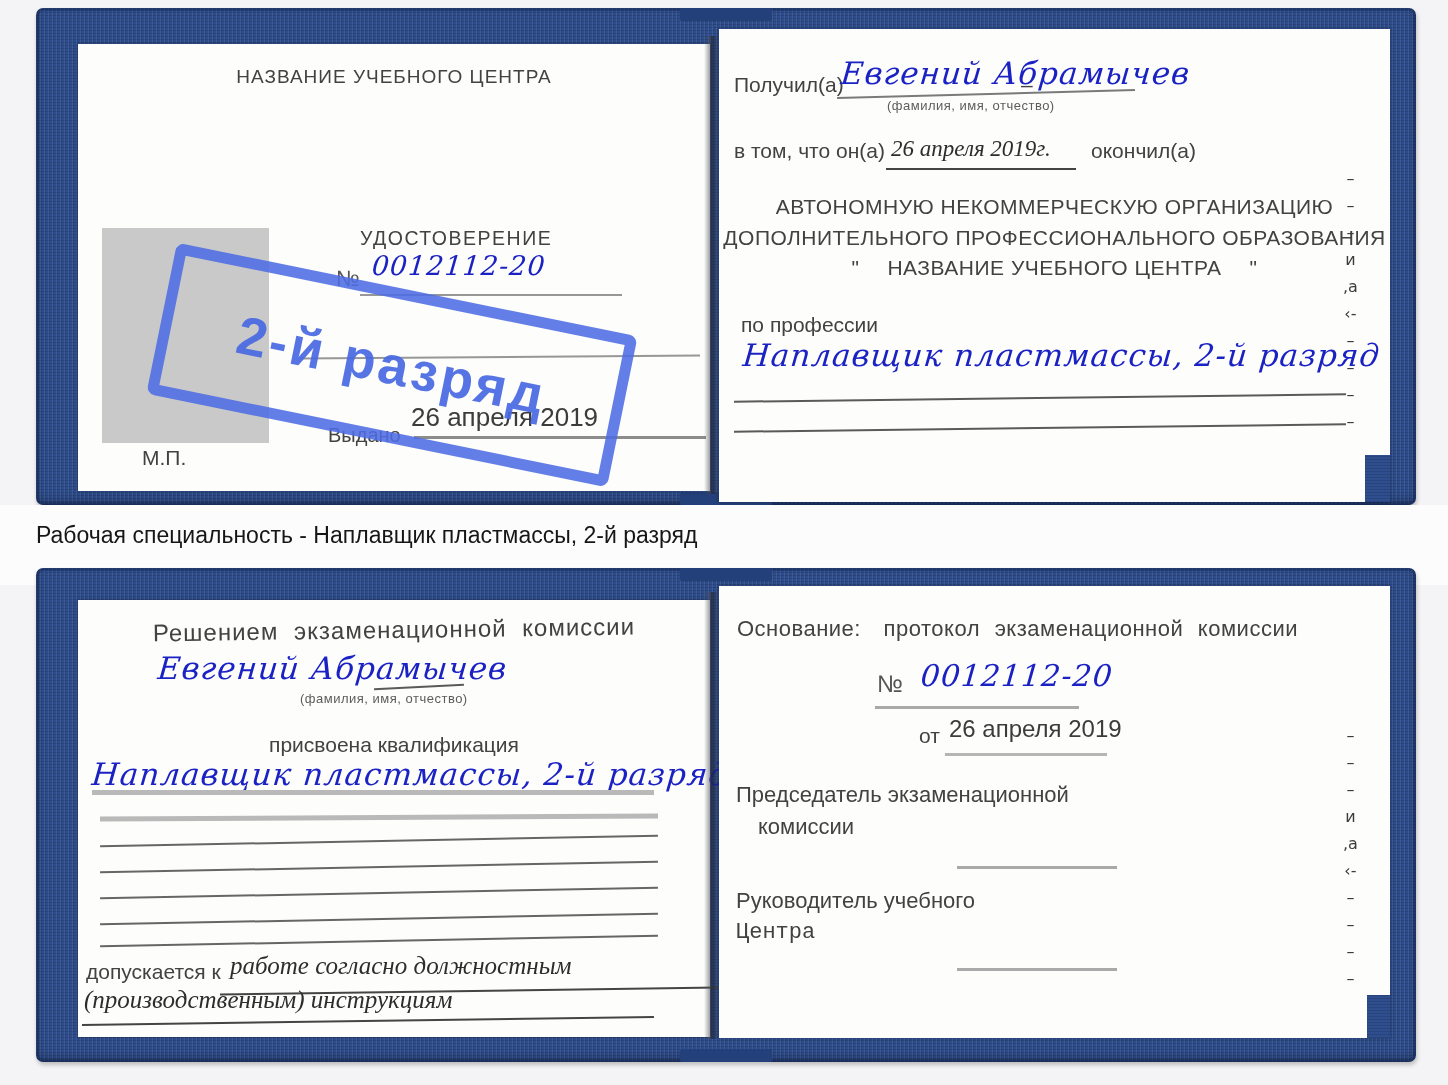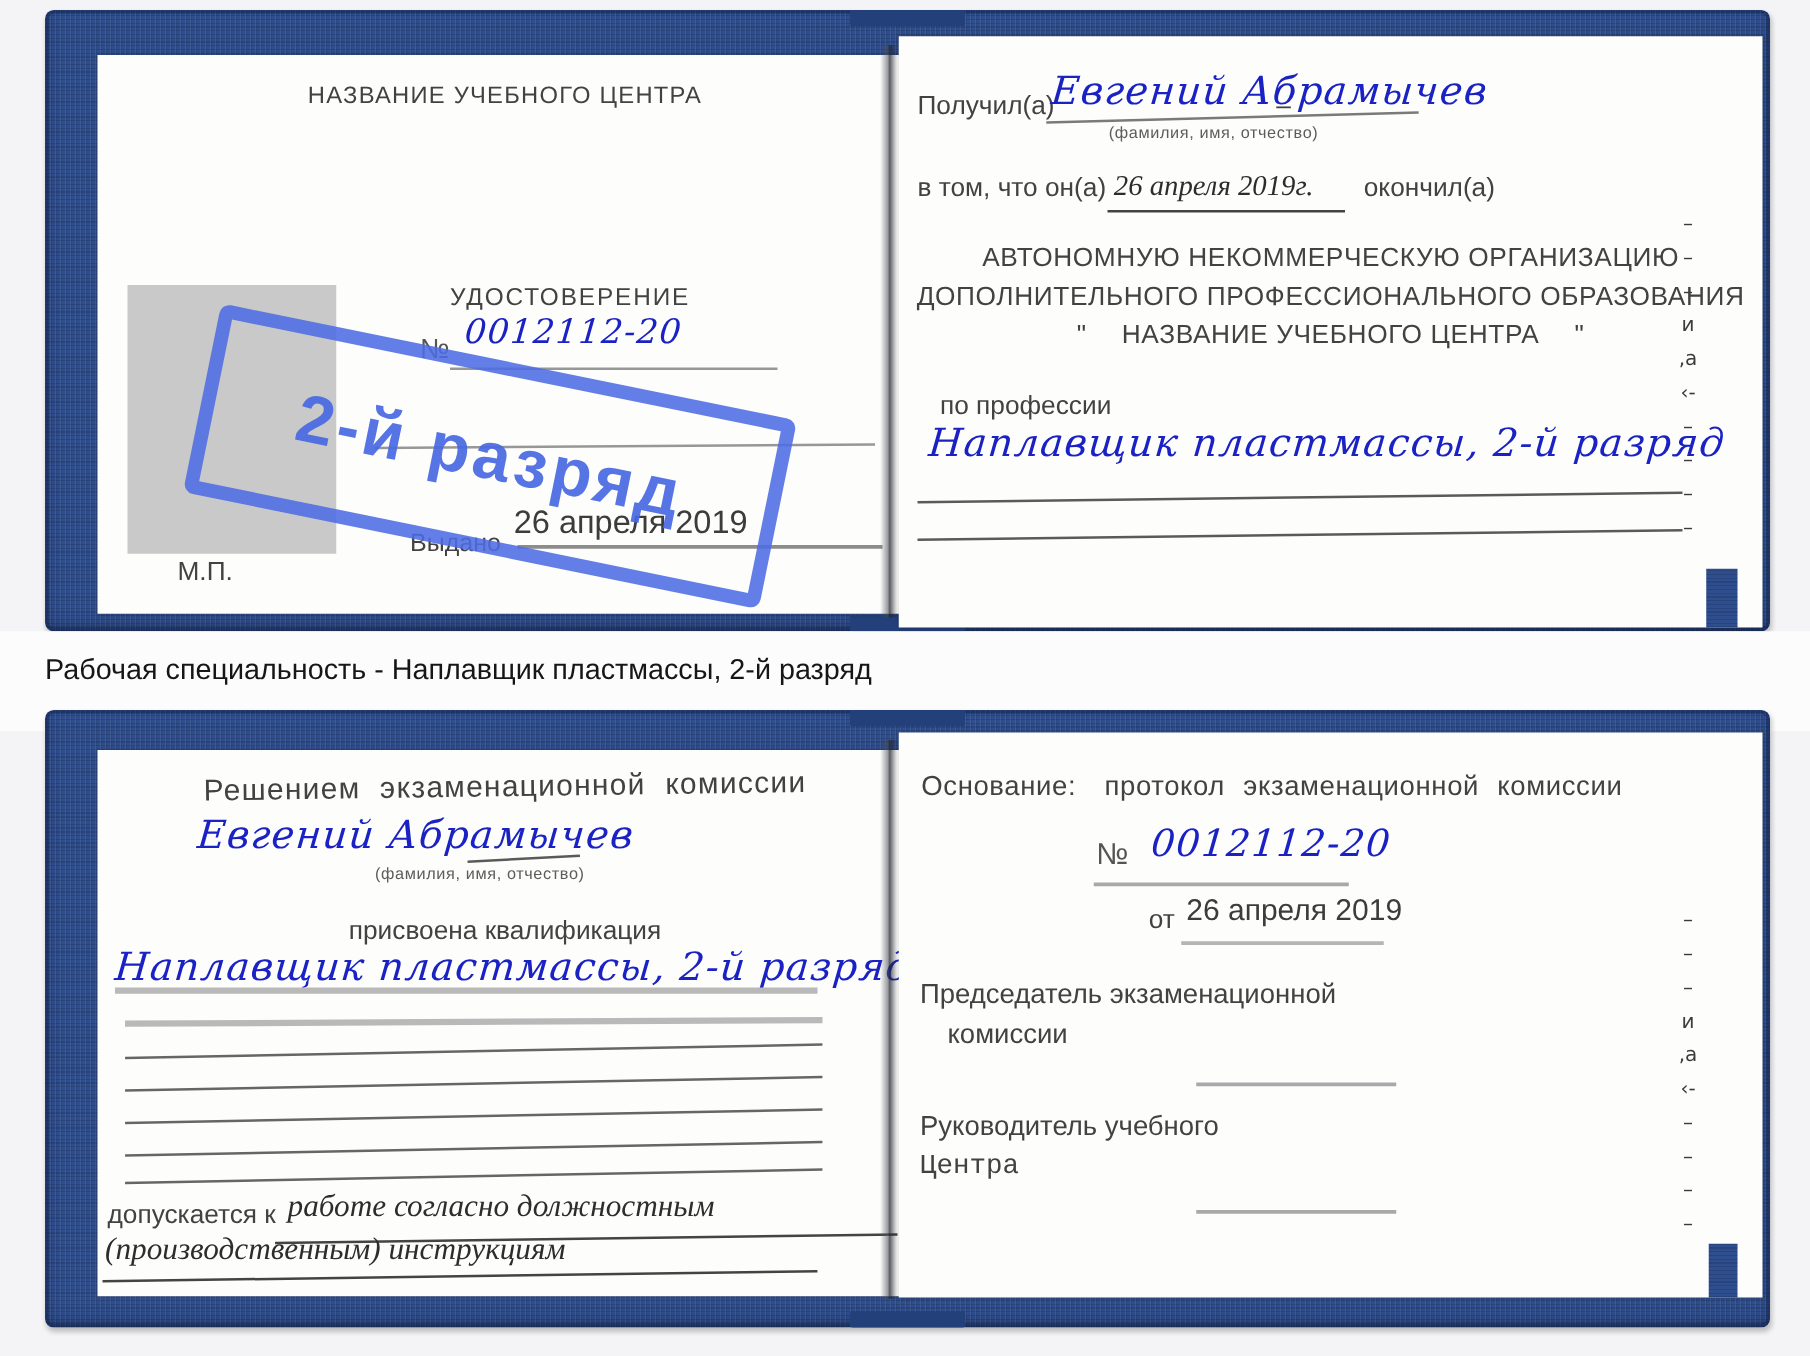--- a/index.html
+++ b/index.html
@@ -11,21 +11,21 @@
   }
   .cover{
     position:absolute;border-radius:7px;
     background-color:#2f4e8e;
     background-image:
       repeating-linear-gradient(90deg, rgba(255,255,255,.08) 0 1px, rgba(0,0,0,.07) 1px 2px, transparent 2px 4px),
       repeating-linear-gradient(0deg, rgba(0,0,0,.13) 0 1px, transparent 1px 3px);
     box-shadow: inset 0 0 0 3px rgba(12,28,70,.35), inset 0 -5px 10px rgba(0,0,0,.25), 1px 3px 4px rgba(0,0,0,.22);
   }
   .tab{position:absolute;width:92px;height:13px;background:#24407a;left:644px;border-radius:2px;}
-  .page{position:absolute;background:#fdfdfc;box-shadow:0 0 4px rgba(0,0,0,.3);padding-left:20px;}
+  .page{position:absolute;background:#fdfdfc;box-shadow:0 0 4px rgba(0,0,0,.3);}
   .crease{position:absolute;z-index:4;background:linear-gradient(90deg, rgba(0,0,0,0), rgba(70,75,85,.55) 45%, rgba(35,38,48,.75) 55%, rgba(0,0,0,0));}
   .notch{position:absolute;background-color:#2f4e8e;
     background-image:repeating-linear-gradient(0deg, rgba(0,0,0,.13) 0 1px, transparent 1px 3px);}
   .abs{position:absolute;white-space:nowrap;}
   .lbl{color:#424242;}
   .fs19{font-size:19px;}.fs20{font-size:20px;}.fs21{font-size:21px;}
   .fs22{font-size:22px;}.fs23{font-size:23px;}.fs24{font-size:24px;}
   .fs26{font-size:26px;}
   .sm{font-size:13px;color:#5c5c5c;letter-spacing:.5px;}
   .hand{
@@ -85,21 +85,21 @@
   <div class="abs sm" style="left:168px;top:69px;">(фамилия, имя, отчество)</div>
   <div class="abs lbl fs21" style="left:15px;top:110px;">в том, что он(а)</div>
   <div class="abs fill fs23" style="left:172px;top:107px;">26 апреля 2019г.</div>
   <div class="ln" style="left:167px;top:139px;width:190px;background:#444;"></div>
   <div class="abs lbl fs21" style="left:372px;top:110px;">окончил(а)</div>
   <div class="abs lbl fs21 center" style="top:166px;letter-spacing:.5px;">АВТОНОМНУЮ НЕКОММЕРЧЕСКУЮ ОРГАНИЗАЦИЮ</div>
   <div class="abs lbl fs21 center" style="top:197px;letter-spacing:.5px;">ДОПОЛНИТЕЛЬНОГО ПРОФЕССИОНАЛЬНОГО ОБРАЗОВАНИЯ</div>
   <div class="abs lbl fs21 center" style="top:227px;letter-spacing:.5px;">
     <span>"</span><span class="gapq">НАЗВАНИЕ УЧЕБНОГО ЦЕНТРА</span><span>"</span>
   </div>
-  <div class="abs lbl fs21" style="left:33px;top:284px;">по профессии</div>
+  <div class="abs lbl fs21" style="left:22px;top:284px;">по профессии</div>
   <div class="abs hand" style="left:24px;top:308px;font-size:31px;">Наплавщик пластмассы, 2-й разряд</div>
   <div class="ln" style="left:15px;top:368px;width:612px;background:#5a5a5a;transform:rotate(-0.7deg);"></div>
   <div class="ln" style="left:15px;top:398px;width:612px;background:#5a5a5a;transform:rotate(-0.7deg);"></div>
   <div class="marks" style="left:624px;top:142px;">
     <span>–</span>
     <span>–</span>
     <span>–</span>
     <span>и</span>
     <span>,а</span>
     <span>‹-</span>

